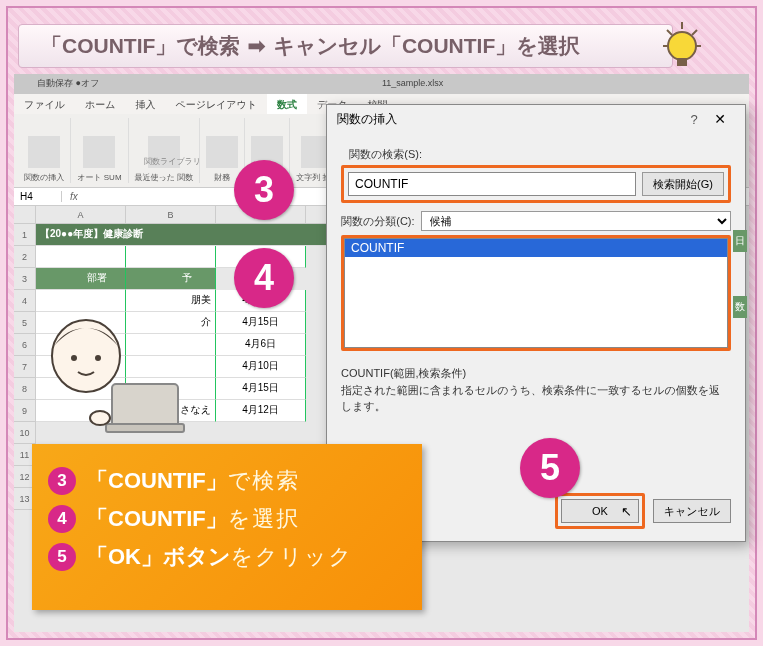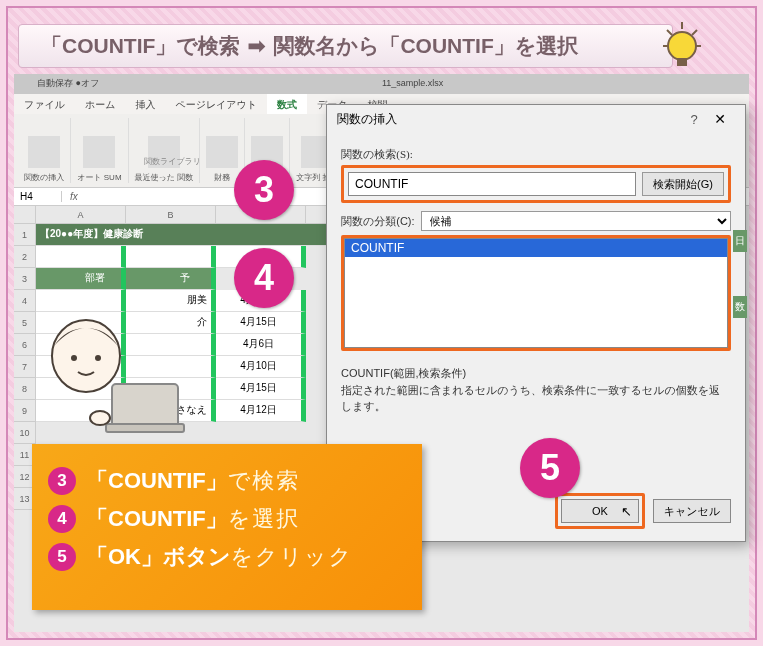--- a/index.html
+++ b/index.html
@@ -30,31 +30,31 @@
 .cellref { width: 48px; padding: 0 6px; border-right: 1px solid #ccc; }
 .fx { padding: 0 8px; font-style: italic; color: #666; }
 
 .sheet { display: flex; }
 .rowhdrs { width: 22px; }
 .rowhdr { height: 22px; background: #e8e8e8; border-bottom: 1px solid #ccc; border-right: 1px solid #ccc; font-size: 9px; text-align: center; line-height: 22px; color: #666; }
 .cols { flex: 1; }
 .colhdr-row { display: flex; height: 18px; }
 .colhdr { width: 90px; background: #e8e8e8; border-right: 1px solid #ccc; border-bottom: 1px solid #ccc; text-align: center; font-size: 9px; line-height: 18px; color: #666; }
 .datarow { display: flex; height: 22px; }
-.cell { width: 90px; background: #fff; border-right: 5px solid #22c55e; border-bottom: 1px solid #ddd; font-size: 10px; padding: 3px 4px; overflow: hidden; white-space: nowrap; }
+.cell { width: 90px; background: #fff; border-right: 1px solid #22c55e; border-bottom: 1px solid #ddd; font-size: 10px; padding: 3px 4px; overflow: hidden; white-space: nowrap; }
 .title-cell { background: #588058; color: #fff; font-weight: bold; }
 .hdr-cell { background: #689868; color: #fff; text-align: center; padding-left: 37px; }
 
 .dialog { position: absolute; top: 104px; left: 326px; width: 420px; height: 438px; background: #f0f0f0; border: 1px solid #888; box-shadow: 4px 4px 12px rgba(0,0,0,0.3); }
 .dlg-title { height: 28px; display: flex; align-items: center; padding: 0 10px; font-size: 12px; }
 .dlg-title .sp { flex: 1; }
 .dlg-help { width: 22px; text-align: center; font-size: 13px; color: #555; }
 .dlg-close { width: 30px; text-align: center; font-size: 14px; }
 .dlg-body { padding: 8px 14px; font-size: 11px; color: #333; }
-.dlg-label { margin: 6px 0 3px; font-family: Liberation Serif, serif; }
+.dlg-label { margin: 6px 8px 3px; }
 .search-row { display: flex; gap: 6px; border: 3px solid #ee6820; padding: 4px; border-radius: 2px; }
 .search-input { flex: 1; height: 24px; border: 1px solid #888; padding: 2px 6px; font-size: 12px; background: #fff; }
 .search-btn { height: 24px; padding: 0 10px; background: #e4e4e4; border: 1px solid #999; font-size: 11px; }
 .category-row { display: flex; align-items: center; gap: 6px; margin-top: 8px; }
 .category-sel { flex: 1; height: 20px; border: 1px solid #999; background: #fff; font-size: 11px; padding: 0 4px; }
 .funclist-wrap { border: 3px solid #ee6820; margin-top: 4px; border-radius: 2px; }
 .funclist { height: 110px; background: #fff; border: 1px solid #888; overflow: hidden; }
 .funclist .selected { background: #2868d8; color: #fff; padding: 2px 6px; font-size: 12px; }
 .func-desc { margin-top: 14px; font-size: 11px; line-height: 1.5; }
 .func-desc .syn { font-weight: normal; }
@@ -78,21 +78,21 @@
 .orange-box .normal { color: #fff8e0; letter-spacing: 2px; }
 </style>
 </head>
 <body>
 
 <div class="border-frame"></div>
 
 <div class="header-tip">
   <span>「COUNTIF」で検索</span>
   <span class="arrow">➡</span>
-  <span>関数名から「COUNTIF」を選択</span>
+  <span>キャンセル「COUNTIF」を選択</span>
 </div>
 <div class="lightbulb">
   <svg viewBox="0 0 46 56">
       <circle cx="23" cy="28" r="14" fill="#f8d838" stroke="#786048" stroke-width="2"></circle>
       <rect x="18" y="40" width="10" height="8" fill="#786048"></rect>
       <line x1="23" y1="4" x2="23" y2="11" stroke="#786048" stroke-width="2"></line>
       <line x1="8" y1="12" x2="13" y2="17" stroke="#786048" stroke-width="2"></line>
       <line x1="38" y1="12" x2="33" y2="17" stroke="#786048" stroke-width="2"></line>
       <line x1="4" y1="28" x2="10" y2="28" stroke="#786048" stroke-width="2"></line>
       <line x1="42" y1="28" x2="36" y2="28" stroke="#786048" stroke-width="2"></line>

